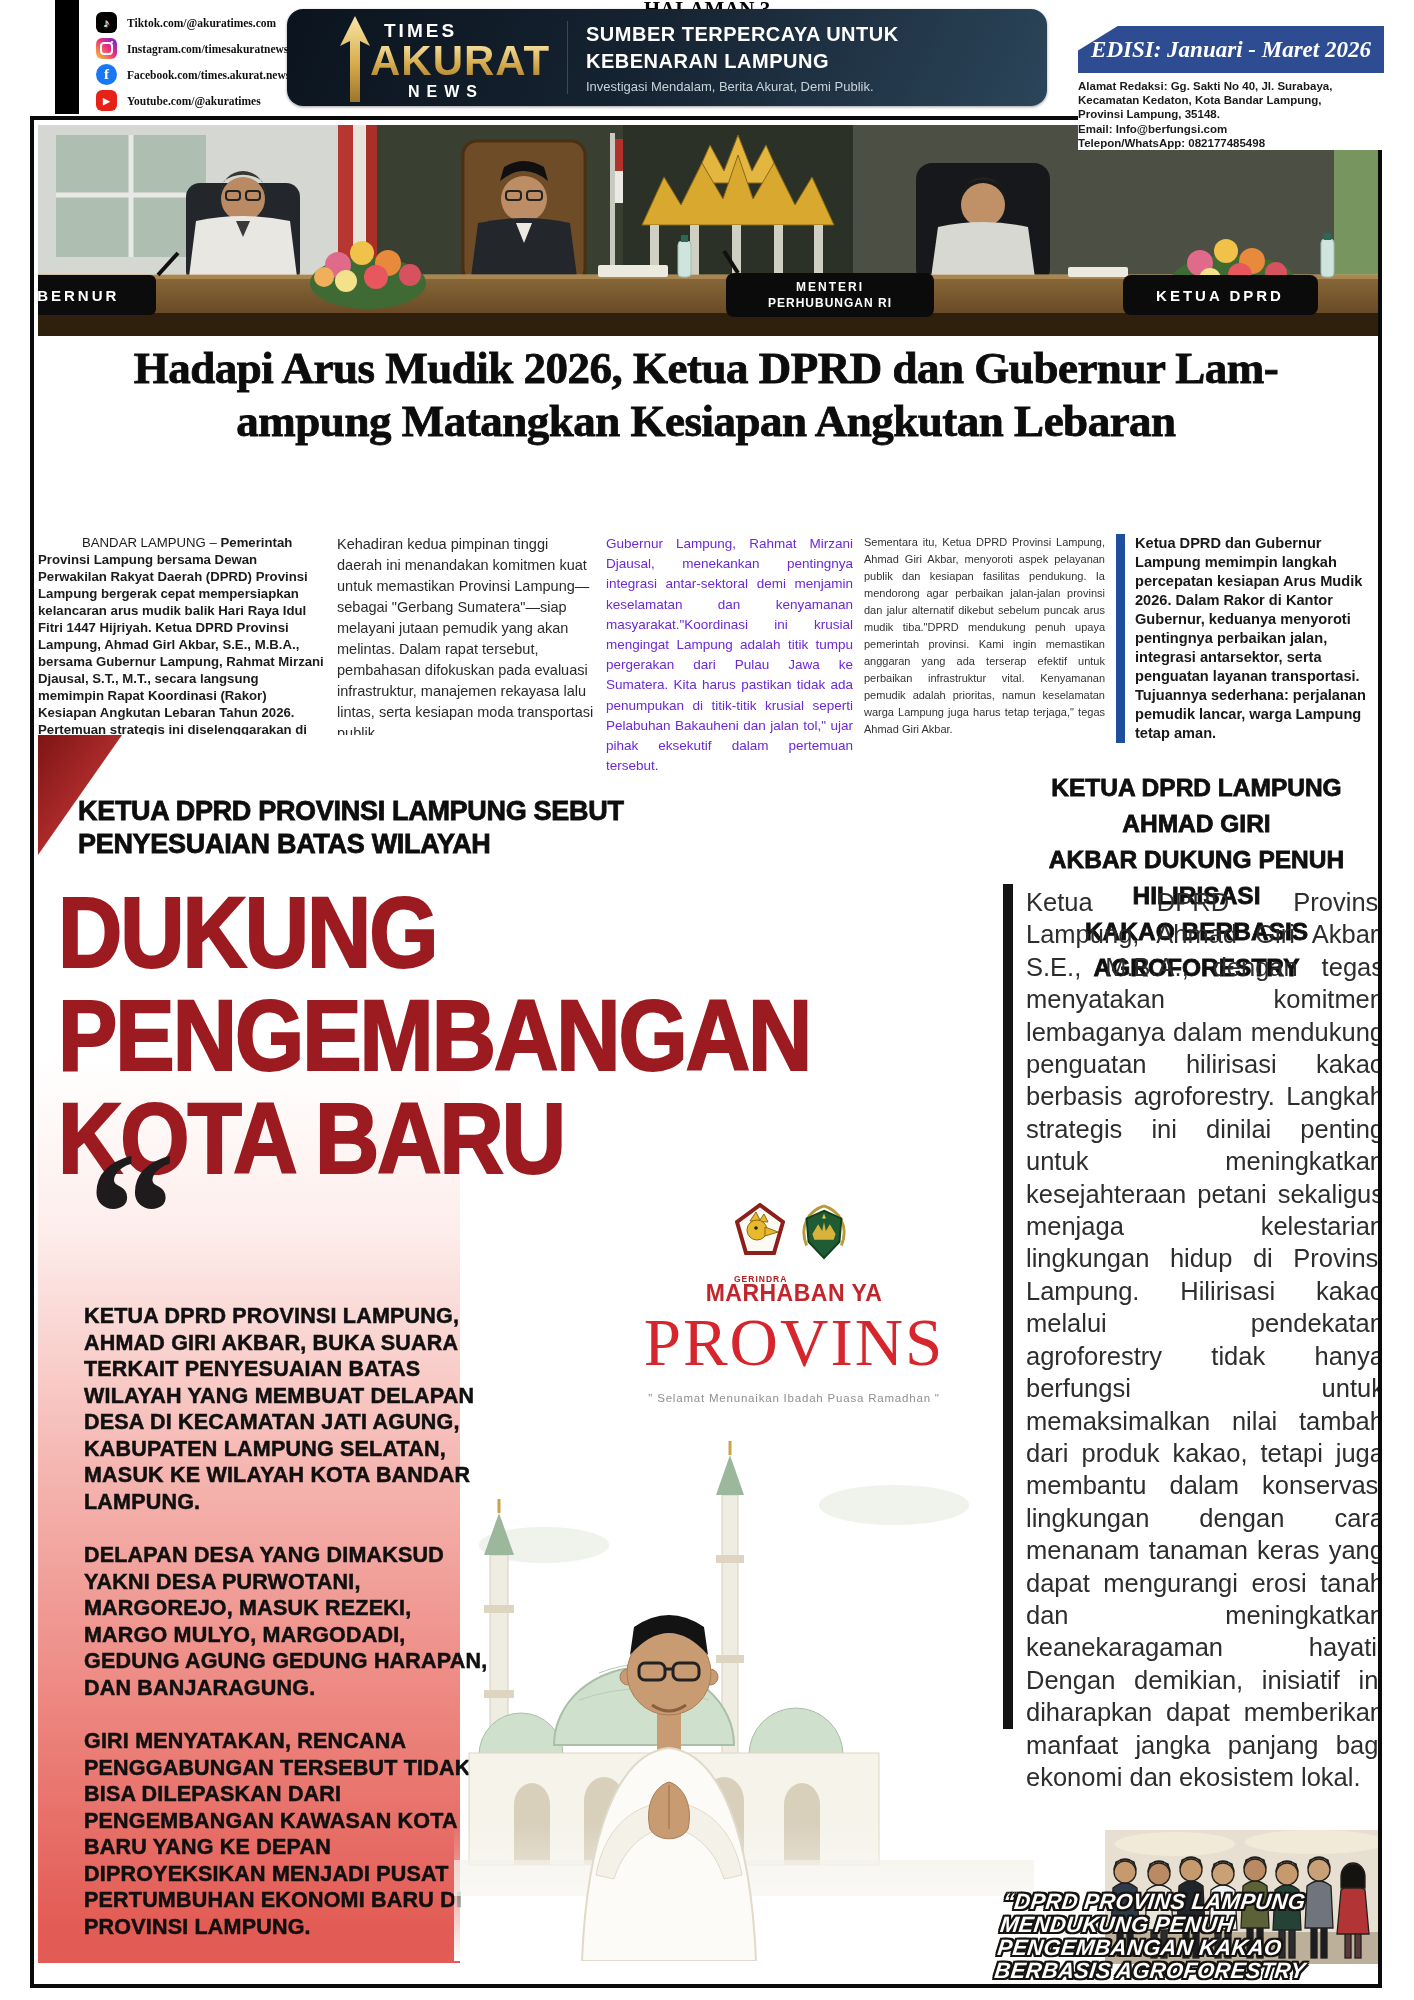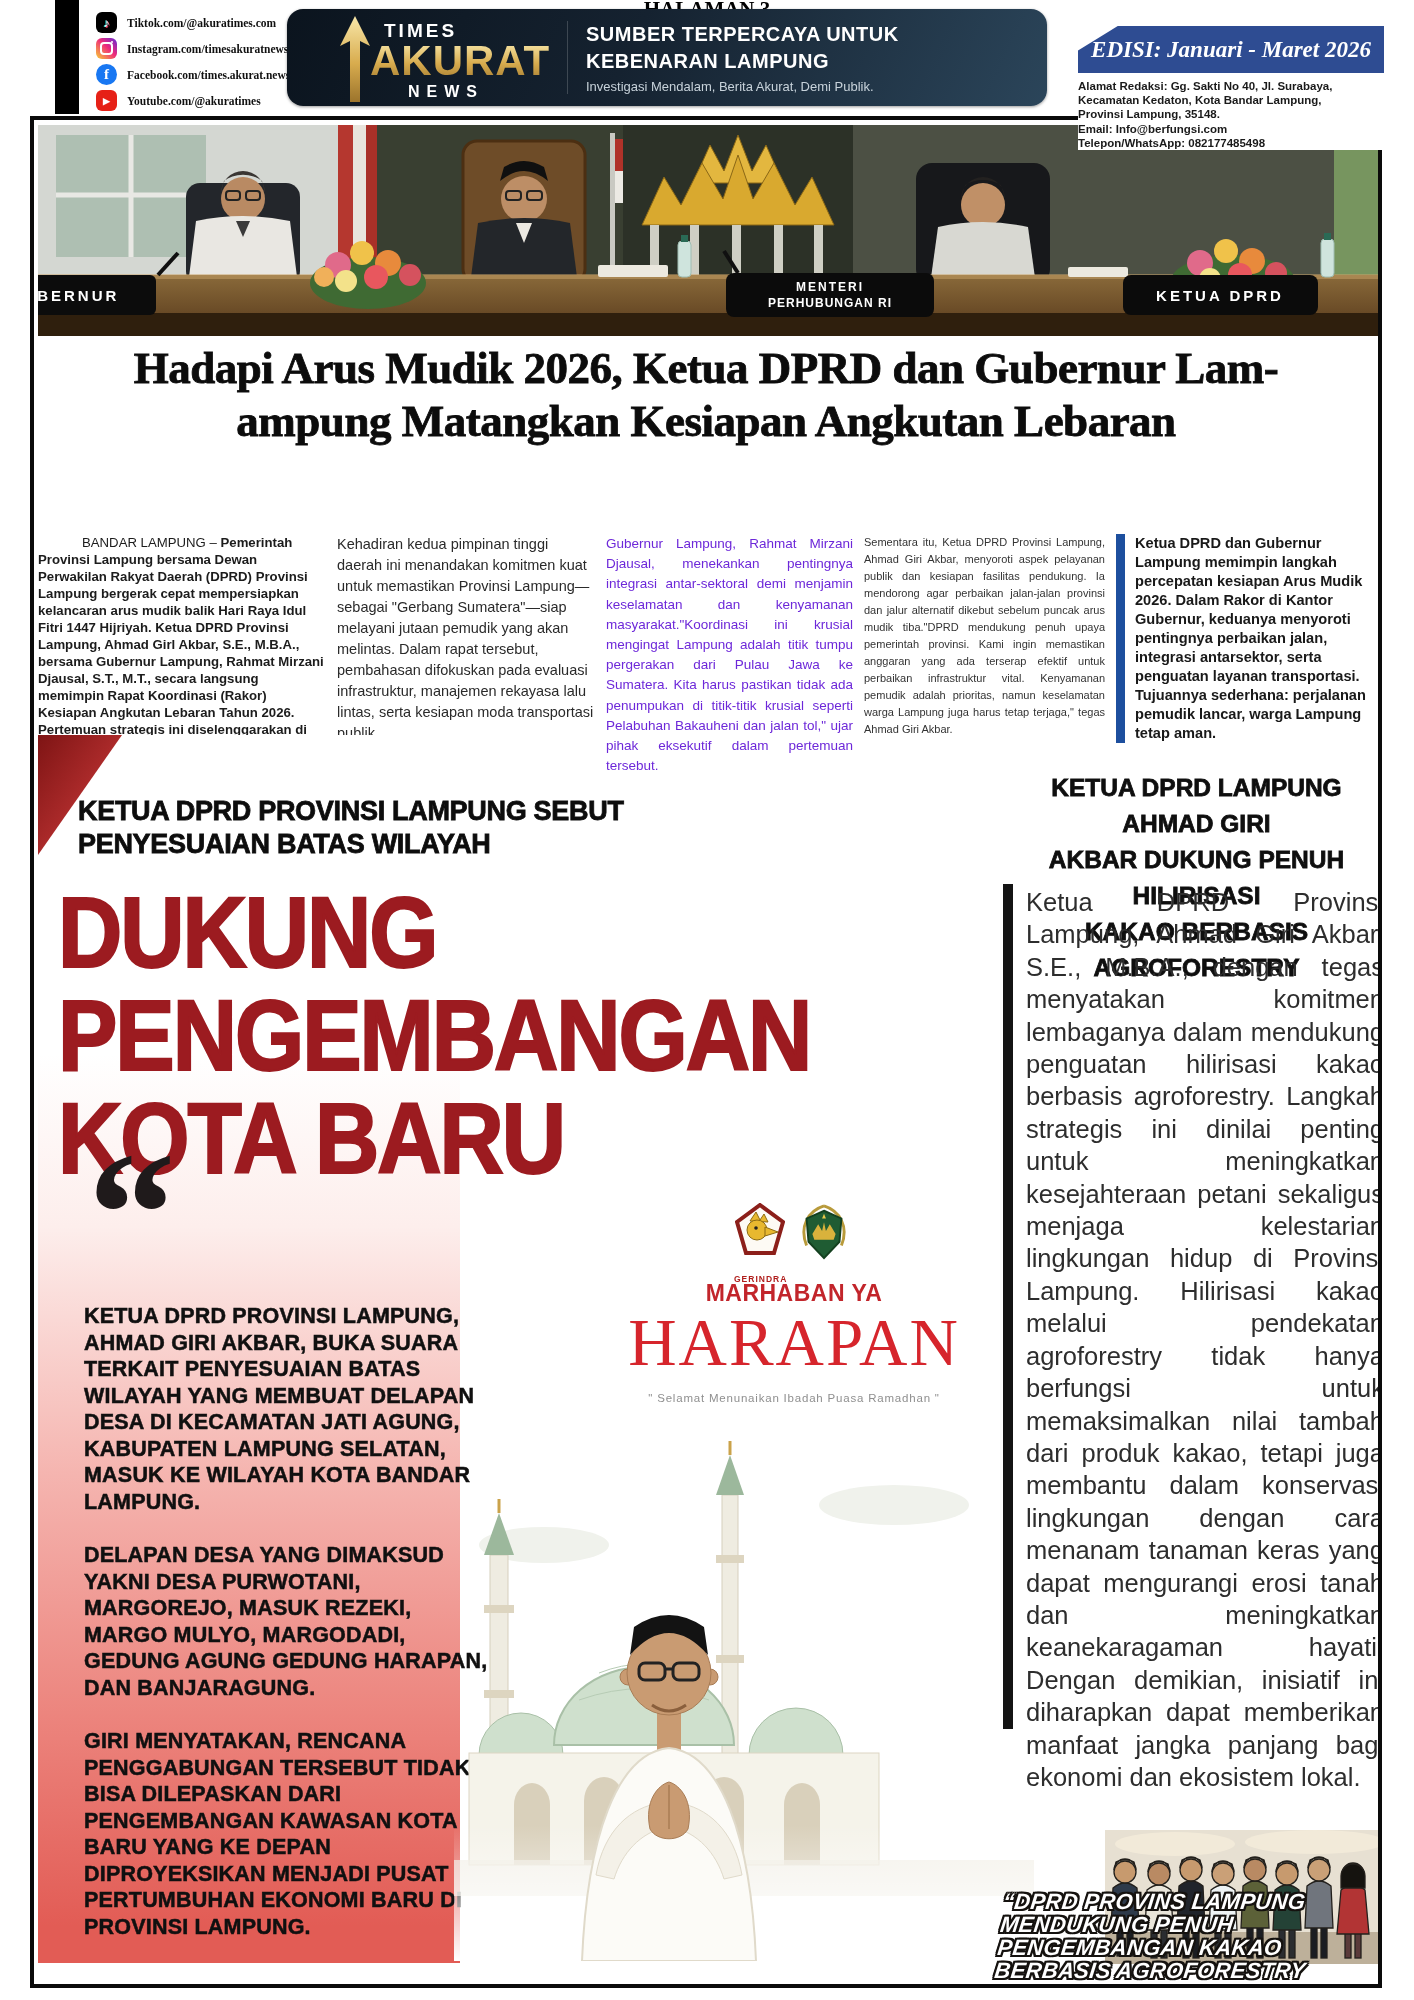--- a/index.html
+++ b/index.html
@@ -334,21 +334,21 @@
       </div>
       <svg width="56" height="60" viewBox="0 0 56 62">
         <path d="M10,44 C2,24 12,8 28,3" fill="none" stroke="#b89a3a" stroke-width="3"></path>
         <path d="M46,44 C54,24 44,8 28,3" fill="none" stroke="#b89a3a" stroke-width="3"></path>
         <path d="M28,8 L46,16 L44,40 L28,57 L12,40 L10,16 Z" fill="#1f5c33" stroke="#14401f" stroke-width="2"></path>
         <polygon points="28,11 30,16 26,16" fill="#e9c84a"></polygon>
         <polygon points="16,32 22,22 26,29 28,20 30,29 34,22 40,32 38,38 18,38" fill="#d9b23c"></polygon>
       </svg>
     </div>
     <div class="marhaban">MARHABAN YA</div>
-    <div class="ramadhan">HARAPAN</div>
+    <div class="ramadhan">PROVINS</div>
     <div class="ram-sub">" Selamat Menunaikan Ibadah Puasa Ramadhan "</div>
 
     <svg class="mosque" width="580" height="556" viewBox="0 0 580 556">
       <defs>
         <linearGradient id="wf" x1="0" y1="0" x2="0" y2="1">
           <stop offset="0" stop-color="#ffffff" stop-opacity="0"></stop>
             <stop offset="1" stop-color="#ffffff"></stop>
         </linearGradient>
       </defs>
       <ellipse cx="90" cy="140" rx="65" ry="18" fill="#f0f2ec"></ellipse>

